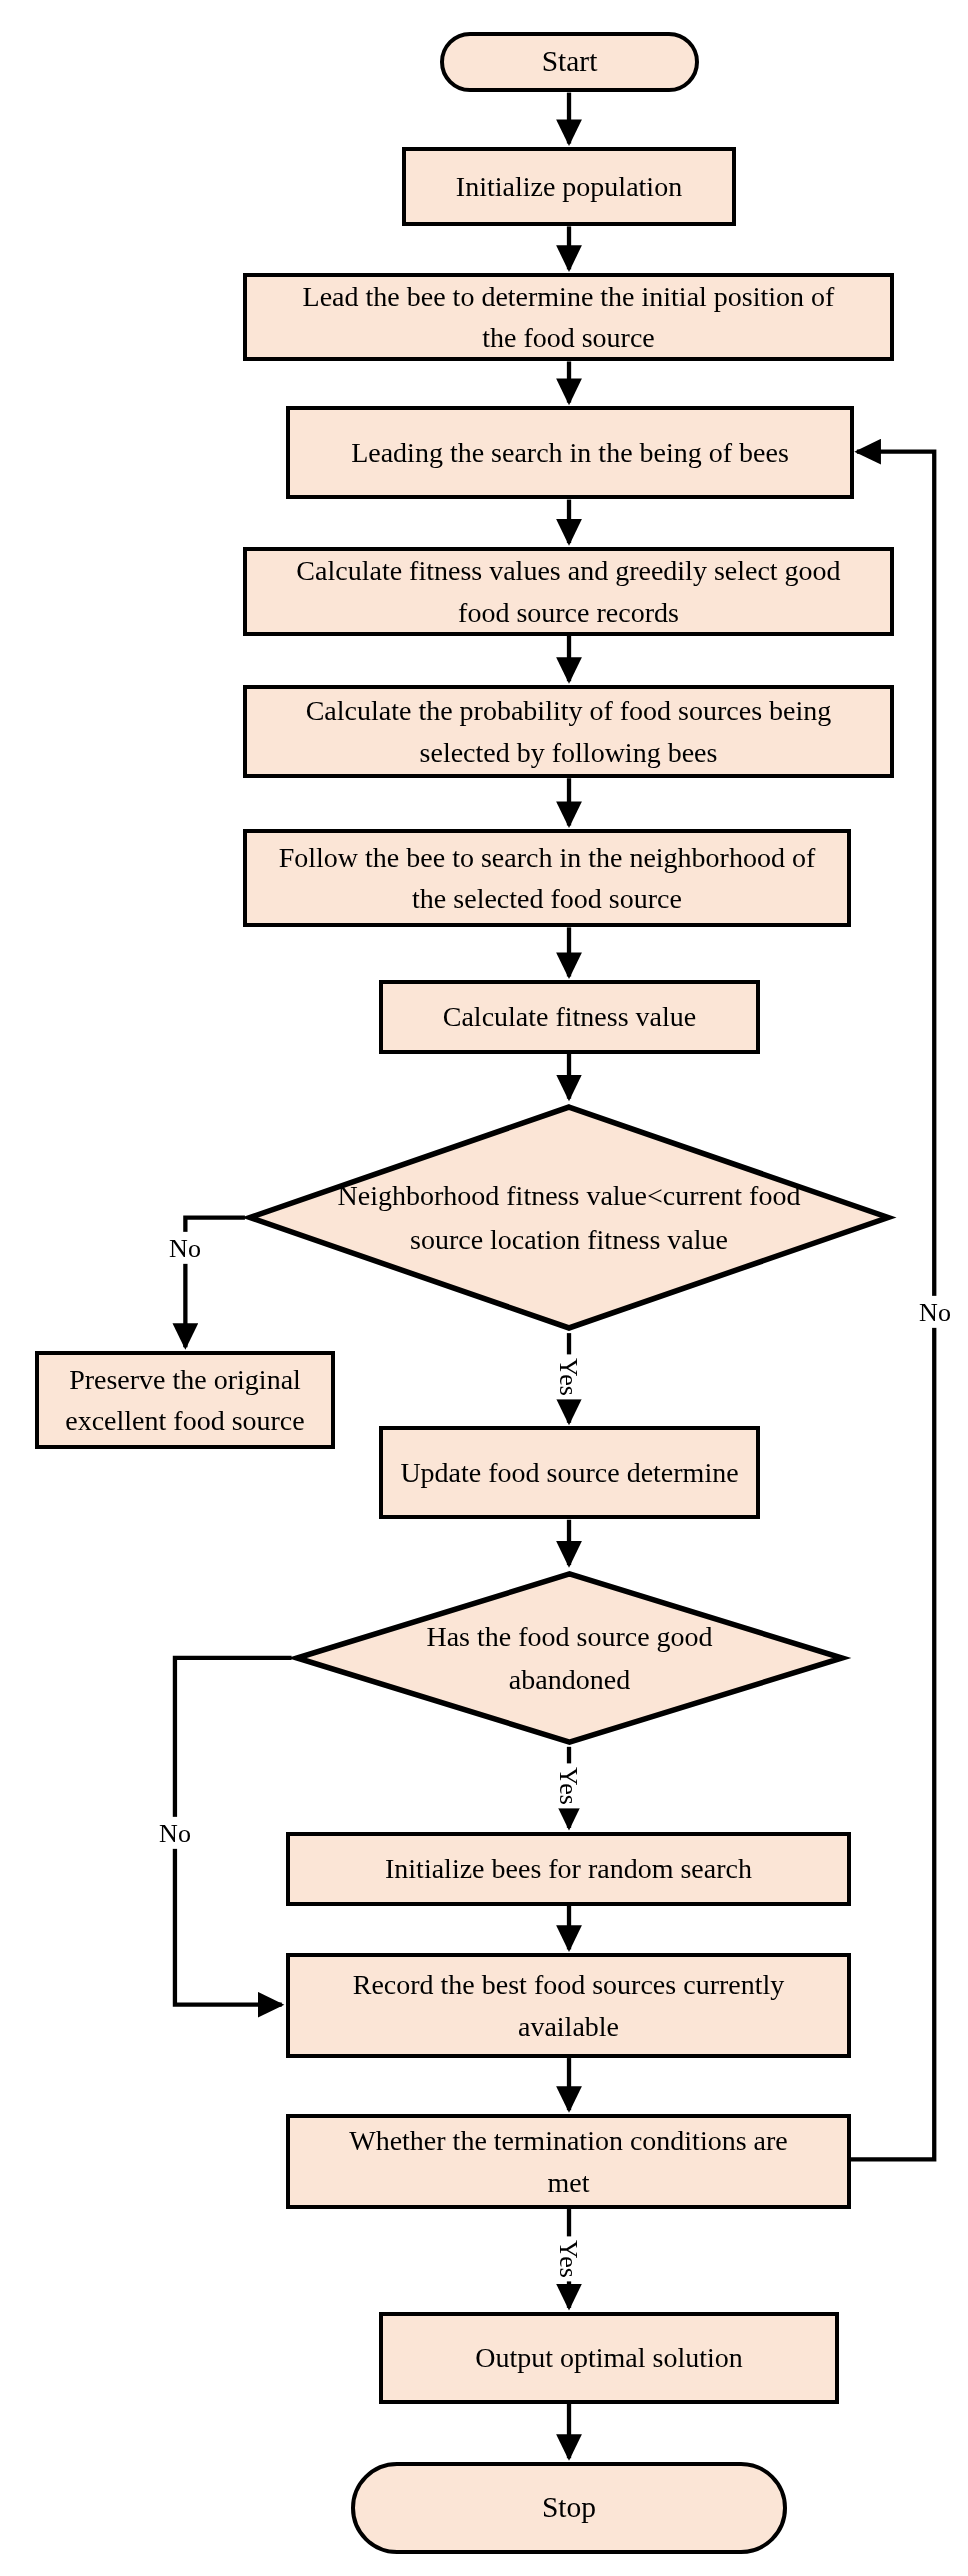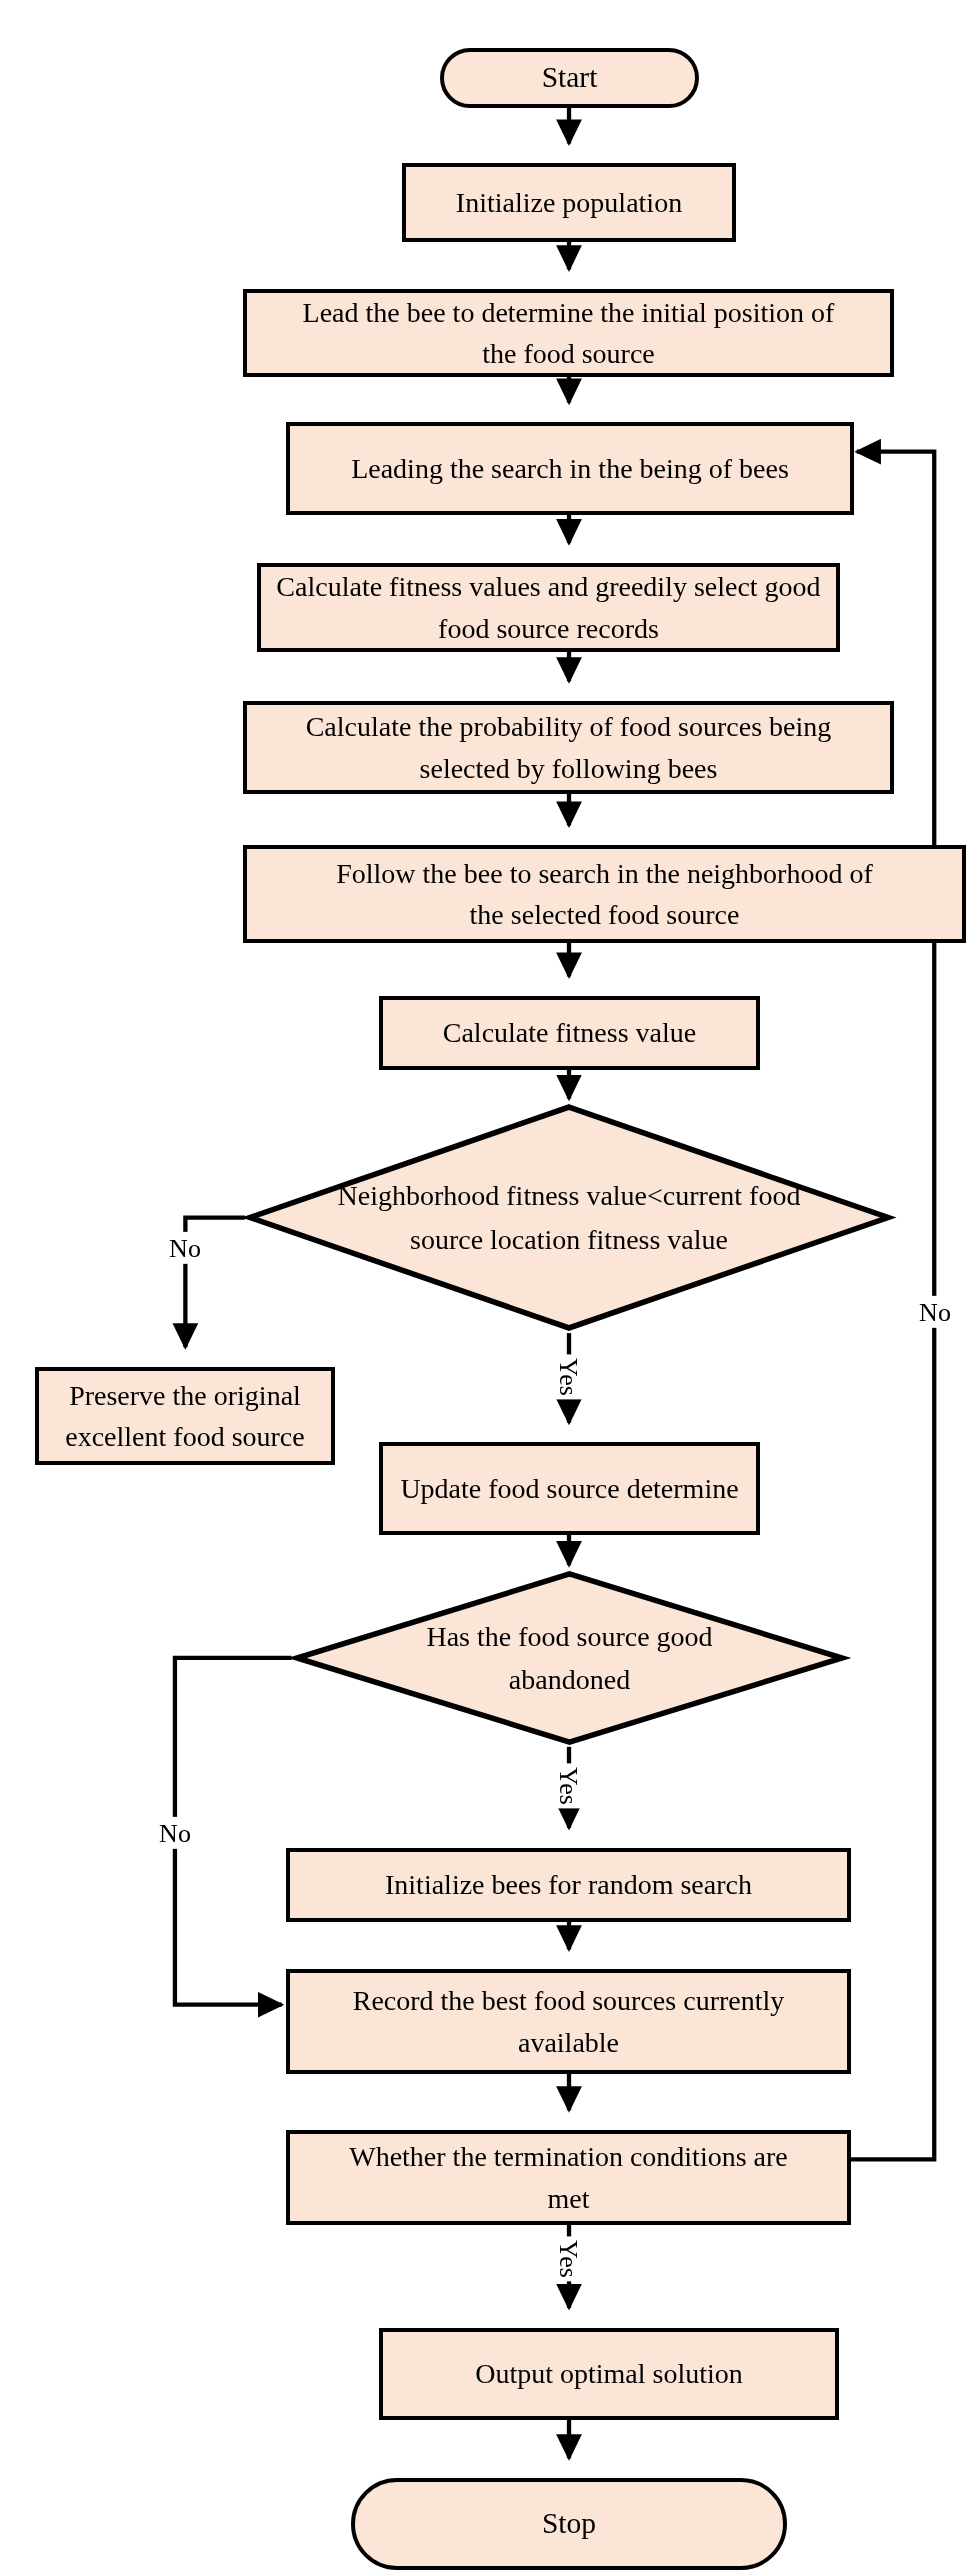--- a/index.html
+++ b/index.html
@@ -24,21 +24,20 @@
     background: #fbe5d6;
     border: 4.3px solid #000000;
     display: flex;
     align-items: center;
     justify-content: center;
     text-align: center;
     white-space: pre-line;
     font-size: 28px;
     line-height: 1.48;
     padding: 1.2px 3.7px;
-    margin-top: 16px;
   }
   .terminal {
     border-radius: 32px;
     font-size: 29.5px;
     border-width: 4.9px;
   }
   .terminal.stop-shape { border-radius: 46px; }
   .decision {
     position: absolute;
     box-sizing: border-box;
@@ -108,27 +107,27 @@
 
   <div class="node terminal" style="left:440px; top:32px; width:259px; height:60px;">Start</div>
 
   <div class="node" style="left:402px; top:147px; width:334px; height:79px;">Initialize population</div>
 
   <div class="node" style="left:243px; top:273px; width:651px; height:88px;">Lead the bee to determine the initial position of
 the food source</div>
 
   <div class="node" style="left:286px; top:406px; width:568px; height:93px;">Leading the search in the being of bees</div>
 
-  <div class="node" style="left:257px; top:547px; width:583px; height:89px;">Calculate fitness values and greedily select good
+  <div class="node" style="left:243px; top:547px; width:651px; height:89px;">Calculate fitness values and greedily select good
 food source records</div>
 
   <div class="node" style="left:243px; top:685px; width:651px; height:93px;">Calculate the probability of food sources being
 selected by following bees</div>
 
-  <div class="node" style="left:243px; top:829px; width:723px; height:98px;">Follow the bee to search in the neighborhood of
+  <div class="node" style="left:243px; top:829px; width:608px; height:98px;">Follow the bee to search in the neighborhood of
 the selected food source</div>
 
   <div class="node" style="left:379px; top:980px; width:381px; height:74px;">Calculate fitness value</div>
 
   <div class="decision" style="left:245px; top:1102px; width:648px; height:231px;">
     <svg width="648" height="231" viewBox="0 0 1056 376">
       <polygon points="528,8 1048,188 528,368 8,188" fill="#fbe5d6" stroke="#000000" stroke-width="9"></polygon>
     </svg>
     <div class="dtext">Neighborhood fitness value&lt;current food
 source location fitness value</div>

